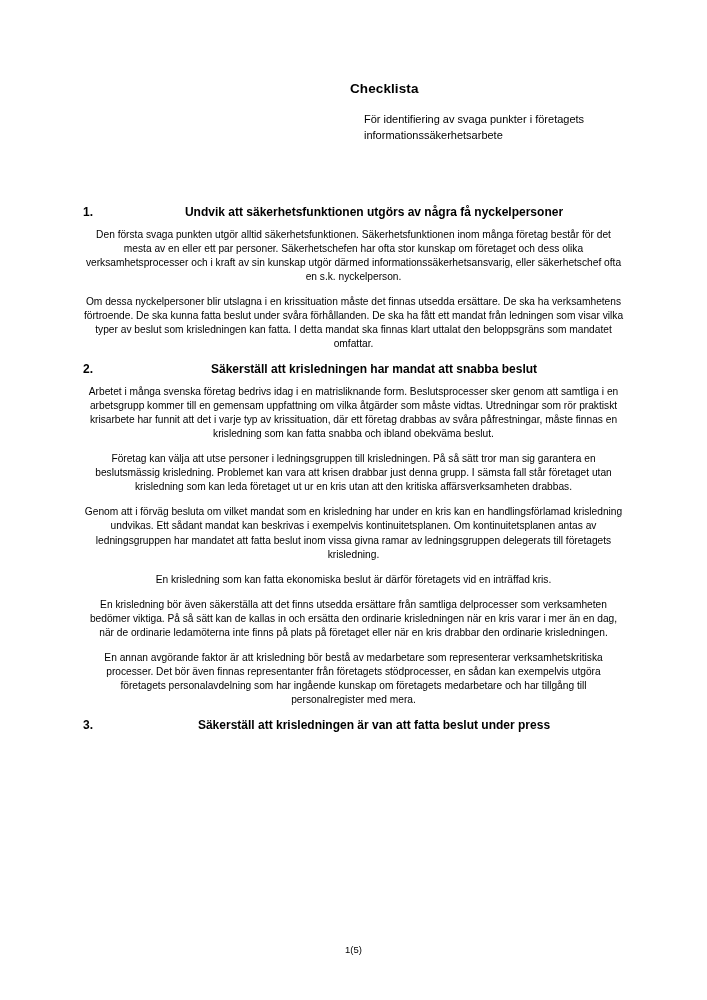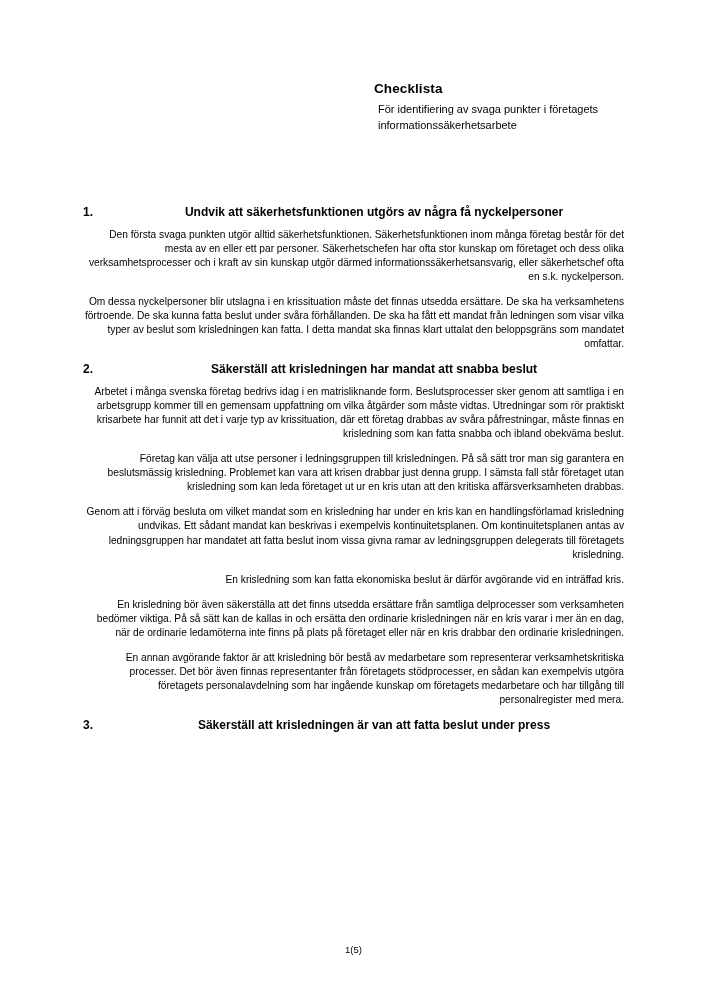--- a/index.html
+++ b/index.html
@@ -18,35 +18,35 @@
   .page {
     position: relative;
     width: 707px;
     height: 1000px;
     box-sizing: border-box;
     padding: 0 83px;
   }
   
   .header {
     position: absolute;
-    left: 374px;
+    left: 350px;
     top: 80px;
     width: 280px;
   }
   .header-title {
     font-size: 13.5px;
     font-weight: bold;
     line-height: 1.35;
     margin: 0 0 2px 0;
     letter-spacing: 0.1px;
   }
   .header-sub {
     font-size: 11px;
     line-height: 1.45;
-    margin: 4px;
+    margin: 14px;
   }
   
   .content {
     position: absolute;
     left: 83px;
     top: 205px;
     width: 541px;
   }
   .section {
     margin-bottom: 0;
@@ -63,21 +63,21 @@
     flex: 0 0 41px;
   }
   .section-title {
     flex: 1 1 auto;
     text-align: center;
   }
   .para {
     font-size: 10.2px;
     line-height: 1.38;
     margin: 0 0 11px 0;
-    text-align: right;
+    text-align: center;
   }
   .section + .section {
     margin-top: 11px;
   }
   
   .footer {
     position: absolute;
     left: 0;
     top: 944px;
     width: 707px;
@@ -107,21 +107,21 @@
     </div>
 
     <div class="section">
       <div class="section-heading">
         <span class="section-number">2.</span>
         <span class="section-title">Säkerställ att krisledningen har mandat att snabba beslut</span>
       </div>
       <p class="para">Arbetet i många svenska företag bedrivs idag i en matrisliknande form. Beslutsprocesser sker genom att samtliga i en arbetsgrupp kommer till en gemensam uppfattning om vilka åtgärder som måste vidtas. Utredningar som rör praktiskt krisarbete har funnit att det i varje typ av krissituation, där ett företag drabbas av svåra påfrestningar, måste finnas en krisledning som kan fatta snabba och ibland obekväma beslut.</p>
       <p class="para">Företag kan välja att utse personer i ledningsgruppen till krisledningen. På så sätt tror man sig garantera en beslutsmässig krisledning. Problemet kan vara att krisen drabbar just denna grupp. I sämsta fall står företaget utan krisledning som kan leda företaget ut ur en kris utan att den kritiska affärsverksamheten drabbas.</p>
       <p class="para">Genom att i förväg besluta om vilket mandat som en krisledning har under en kris kan en handlingsförlamad krisledning undvikas. Ett sådant mandat kan beskrivas i exempelvis kontinuitetsplanen. Om kontinuitetsplanen antas av ledningsgruppen har mandatet att fatta beslut inom vissa givna ramar av ledningsgruppen delegerats till företagets krisledning.</p>
-      <p class="para">En krisledning som kan fatta ekonomiska beslut är därför avgörande vid en inträffad kris.</p>
+      <p class="para">En krisledning som kan fatta ekonomiska beslut är därför företagets vid en inträffad kris.</p>
       <p class="para">En krisledning bör även säkerställa att det finns utsedda ersättare från samtliga delprocesser som verksamheten bedömer viktiga. På så sätt kan de kallas in och ersätta den ordinarie krisledningen när en kris varar i mer än en dag, när de ordinarie ledamöterna inte finns på plats på företaget eller när en kris drabbar den ordinarie krisledningen.</p>
       <p class="para">En annan avgörande faktor är att krisledning bör bestå av medarbetare som representerar verksamhetskritiska processer. Det bör även finnas representanter från företagets stödprocesser, en sådan kan exempelvis utgöra företagets personalavdelning som har ingående kunskap om företagets medarbetare och har tillgång till personalregister med mera.</p>
     </div>
 
     <div class="section">
       <div class="section-heading">
         <span class="section-number">3.</span>
         <span class="section-title">Säkerställ att krisledningen är van att fatta beslut under press</span>
       </div>
     </div>

